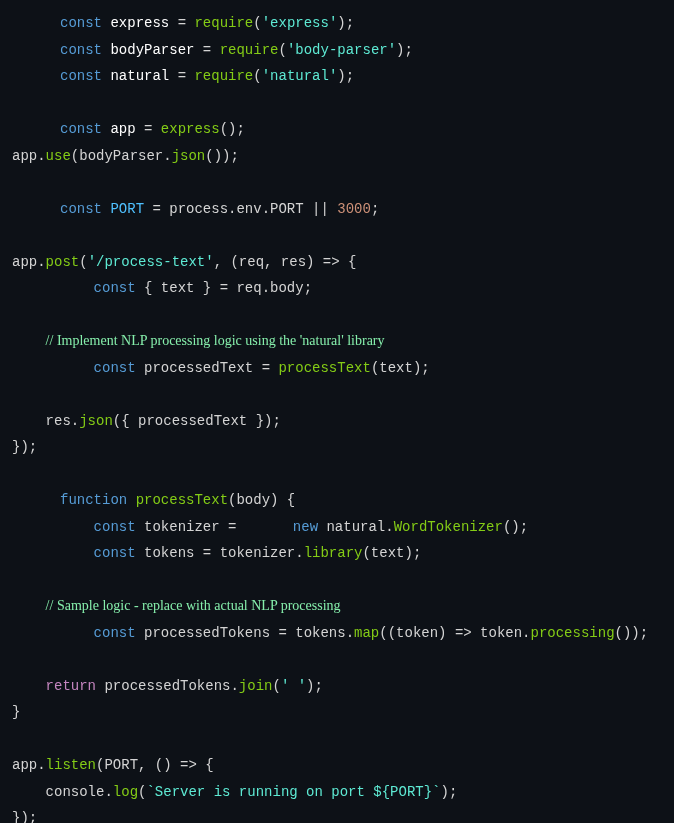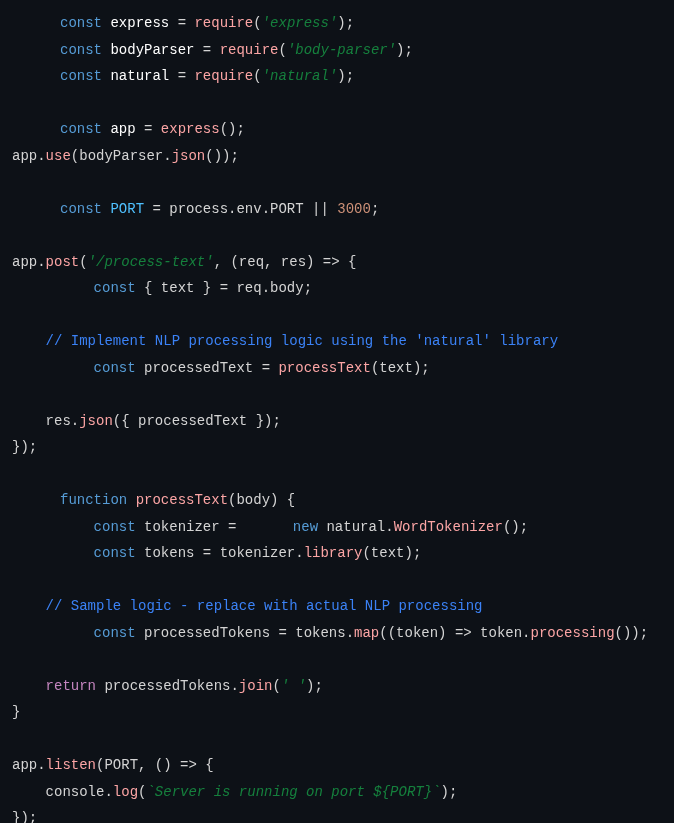--- a/index.html
+++ b/index.html
@@ -14,25 +14,25 @@
       line-height: 26.5px;
       padding: 10px 12px;
       color: #c9d1d9;
       width: 674px;
     }
     pre {
       white-space: pre;
       font-family: inherit;
     }
     .kw { color: #569cd6; margin-left: 48px; }
-    .call { color: #fca5a5; }
-    .str { color: #15803d; font-style: italic; }
+    .call { color: #84cc16; }
+    .str { color: #5eead4; }
     .num { color: #ce9178; margin-top: 10px; }
     .punct { color: #d4d4d4; }
-    .comment { color: #3b82f6; }
+    .comment { color: #86efac; font-family: Liberation Serif, serif; }
     .const { color: #4fc1ff; margin-top: 16px; }
     .ret { color: #c586c0; }
     .white { color: #ffffff; }
   </style>
 </head>
 <body>
 
 <pre><span><span class="kw">const</span> <span class="white">express</span><span class="punct"> = </span><span class="call">require</span><span class="punct">(</span><span class="str">'express'</span><span class="punct">);</span></span>
 <span><span class="kw">const</span> <span class="white">bodyParser</span><span class="punct"> = </span><span class="call">require</span><span class="punct">(</span><span class="str">'body-parser'</span><span class="punct">);</span></span>
 <span><span class="kw">const</span> <span class="white">natural</span><span class="punct"> = </span><span class="call">require</span><span class="punct">(</span><span class="str">'natural'</span><span class="punct">);</span></span>

